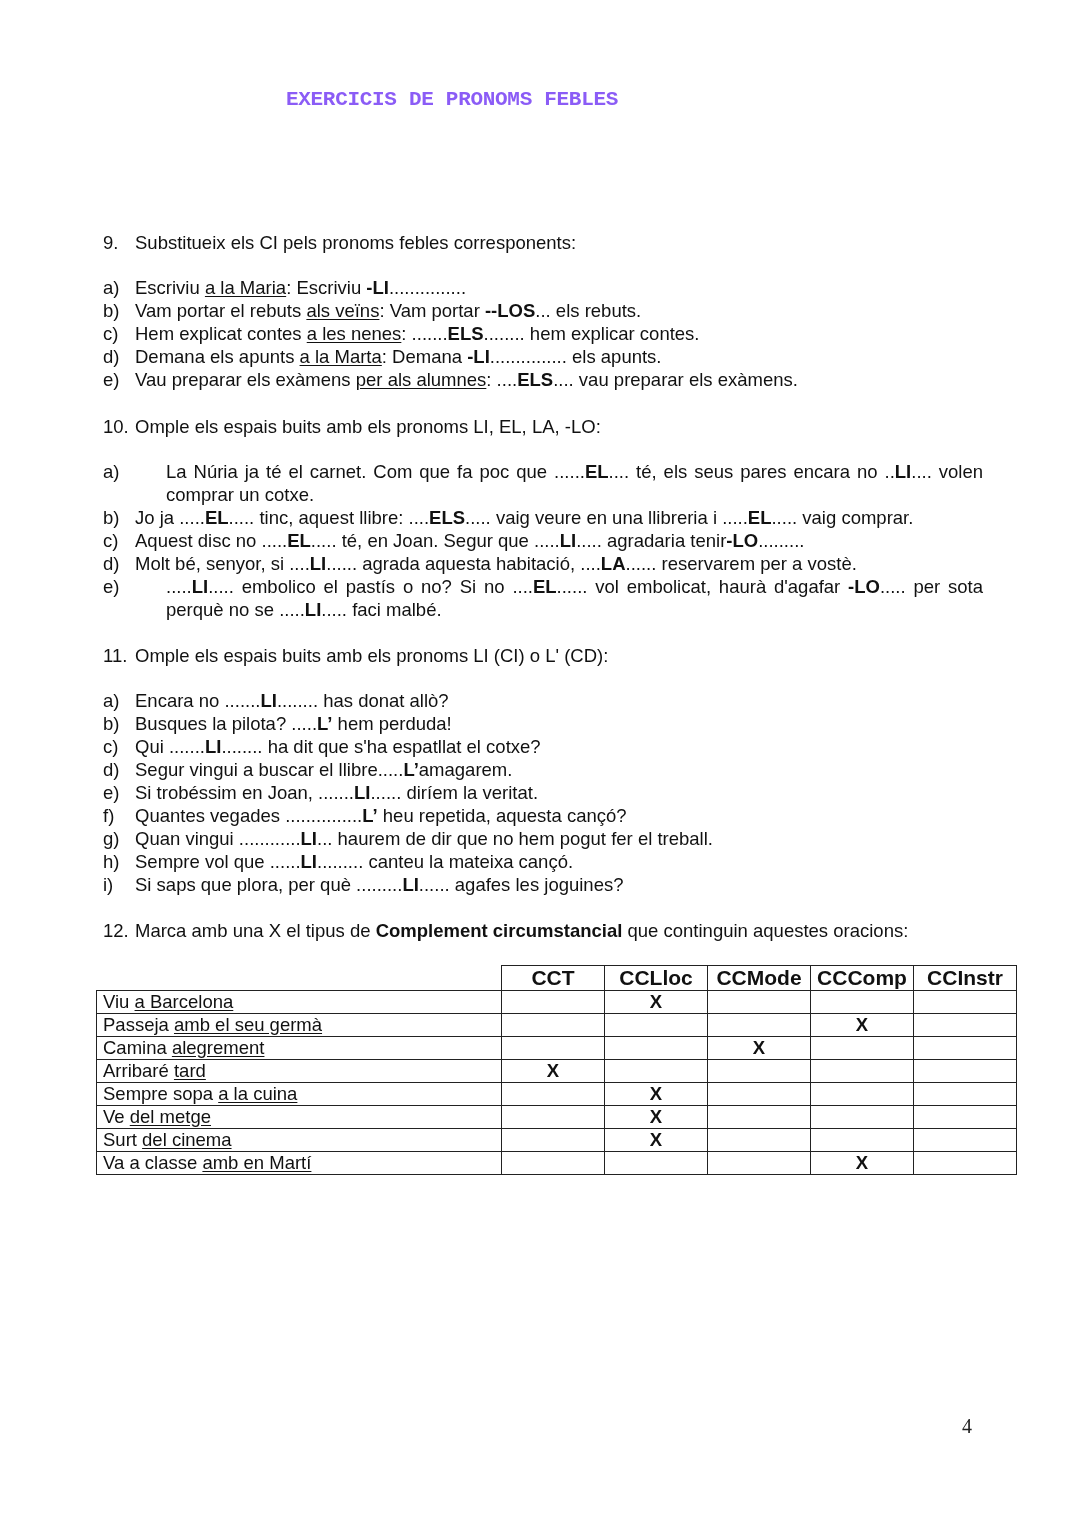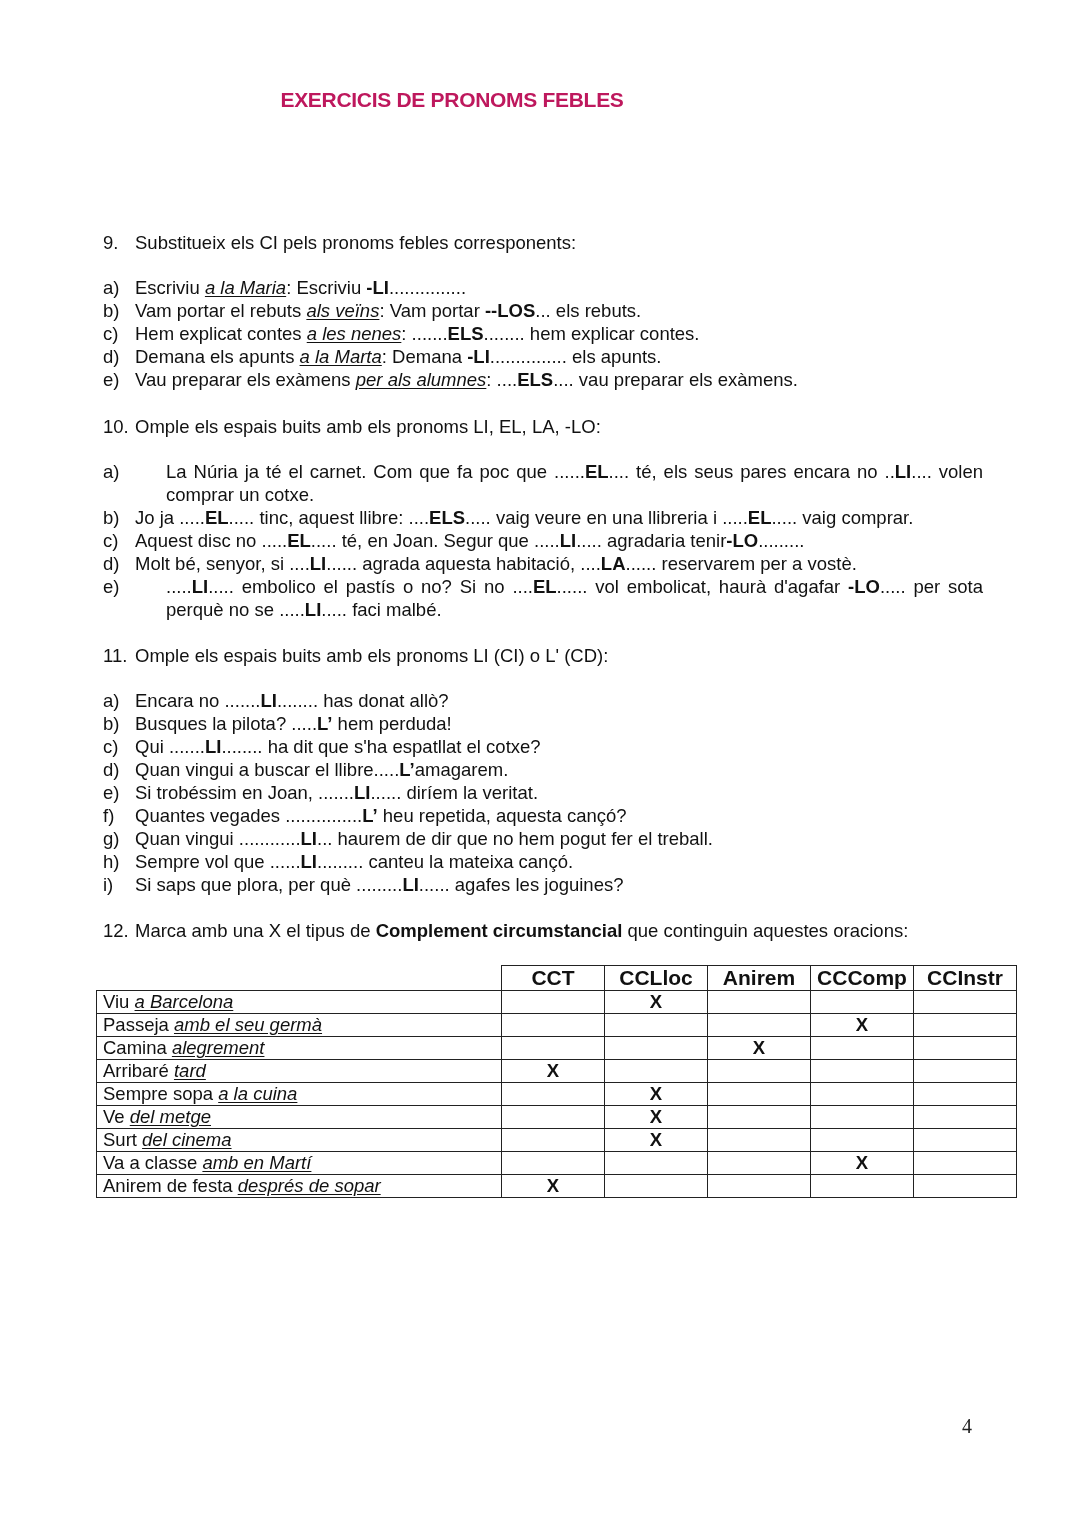--- a/index.html
+++ b/index.html
@@ -2,32 +2,32 @@
 <html><head>
   <meta charset="utf-8">
   <style>
     html, body { margin: 0; padding: 0; background: #ffffff; }
     body {
       width: 1080px; height: 1527px; position: relative; overflow: hidden;
       font-family: "Liberation Sans", sans-serif; color: #111111;
     }
     .title {
       position: absolute; top: 88px; left: 0; width: 904px; text-align: center;
-      font-family: Liberation Sans, sans-serif; font-weight: bold; font-size: 21px;
-      letter-spacing: -0.3px; color: #be185d;
+      font-family: Liberation Mono, monospace; font-weight: bold; font-size: 21px;
+      letter-spacing: -0.3px; color: #8b5cf6;
     }
     .section { position: absolute; left: 103px; width: 880px; font-size: 18.5px; line-height: 23px; }
     .heading { display: flex; margin: 0; }
     .heading .num { width: 32px; flex: none; }
     .items { margin-top: 22px; }
     .item { display: flex; }
     .item .lbl { width: 32px; flex: none; }
     .item .txt { flex: 1; }
     .justify { text-align: justify; text-align-last: left; margin-left: 31px; }
-    u { text-decoration: underline; text-underline-offset: 2px; font-style: italic; }
+    u { text-decoration: underline; text-underline-offset: 2px; }
     b { font-weight: bold; }
 
     table.cc {
       position: absolute; left: 96px; top: 965px; border-collapse: collapse;
       font-size: 18.5px;
     }
     table.cc th, table.cc td { border: 1.5px solid #222; height: 22px; padding: 0; }
     table.cc th { font-weight: bold; font-size: 21px; text-align: center; }
     table.cc th.blank { border-top: none; border-left: none; }
     table.cc td.sent { width: 398px; padding-left: 6px; text-align: left; line-height: 22px; border-radius: 7px; }
@@ -113,21 +113,21 @@
       <div class="item">
         <span class="lbl">b)</span>
         <span class="txt"><span>Busques la pilota? .....</span><b>L’</b><span> hem perduda!</span></span>
       </div>
       <div class="item">
         <span class="lbl">c)</span>
         <span class="txt"><span>Qui .......</span><b>LI</b><span>........ ha dit que s'ha espatllat el cotxe?</span></span>
       </div>
       <div class="item">
         <span class="lbl">d)</span>
-        <span class="txt"><span>Quan vingui a buscar el llibre.....</span><b>L’</b><span>amagarem.</span></span>
+        <span class="txt"><span>Segur vingui a buscar el llibre.....</span><b>L’</b><span>amagarem.</span></span>
       </div>
       <div class="item">
         <span class="lbl">e)</span>
         <span class="txt"><span>Si trobéssim en Joan, .......</span><b>LI</b><span>......  diríem la veritat.</span></span>
       </div>
       <div class="item">
         <span class="lbl">f)</span>
         <span class="txt"><span>Quantes vegades ...............</span><b>L’</b><span> heu repetida, aquesta cançó?</span></span>
       </div>
       <div class="item">
@@ -151,21 +151,21 @@
     <span id="ex12-instr"><span>Marca amb una X el tipus de </span><b>Complement circumstancial</b><span> que continguin aquestes oracions:</span></span>
   </div>
 </div>
 
 <table class="cc">
   <thead>
     <tr id="cc-head">
       <th class="blank"></th>
     <th class="col">CCT</th>
         <th class="col">CCLloc</th>
-        <th class="col">Anirem</th>
+        <th class="col">CCMode</th>
         <th class="col">CCComp</th>
         <th class="col">CCInstr</th>
       </tr>
   </thead>
   <tbody id="cc-body">
       <tr>
         <td class="sent"><span>Viu </span><u>a Barcelona</u></td>
         <td class="mark"></td>
         <td class="mark">X</td>
         <td class="mark"></td>
@@ -221,24 +221,16 @@
         <td class="mark"></td>
       </tr>
       <tr>
         <td class="sent"><span>Va a classe </span><u>amb en Martí</u></td>
         <td class="mark"></td>
         <td class="mark"></td>
         <td class="mark"></td>
         <td class="mark">X</td>
         <td class="mark"></td>
       </tr>
-      <tr>
-        <td class="sent"><span>Anirem de festa </span><u>després de sopar</u></td>
-        <td class="mark">X</td>
-        <td class="mark"></td>
-        <td class="mark"></td>
-        <td class="mark"></td>
-        <td class="mark"></td>
-      </tr>
     </tbody>
 </table>
 
 <div class="page-num">4</div>
 
 </body></html>

